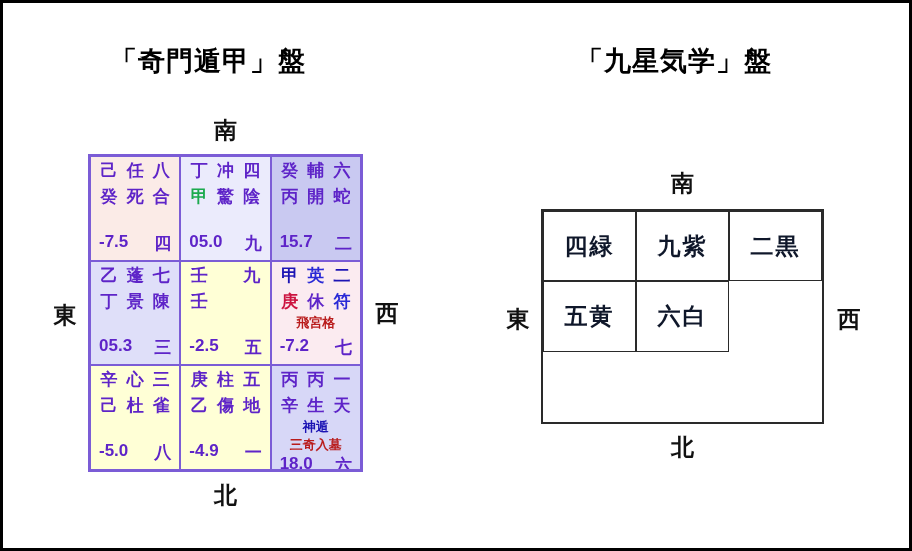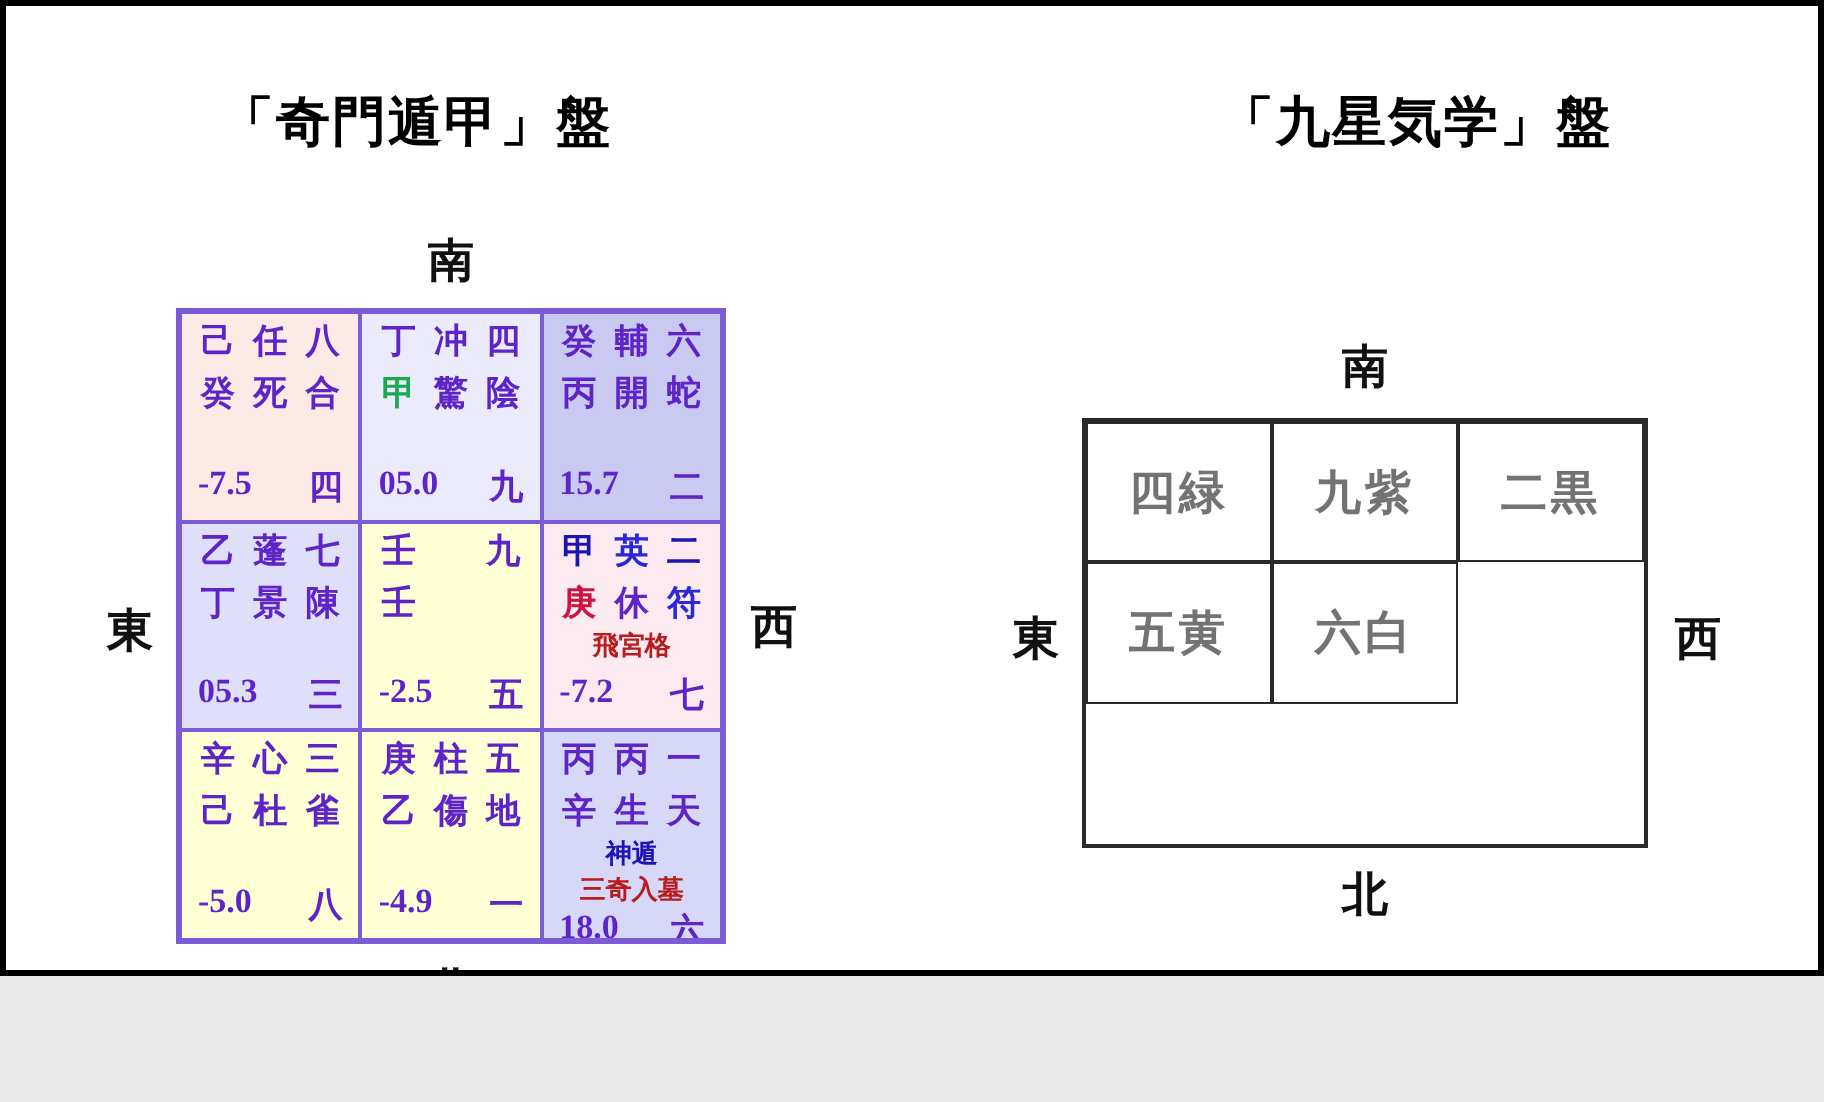--- a/index.html
+++ b/index.html
@@ -1,19 +1,19 @@
 <!DOCTYPE html>
 <html><head>
 <meta charset="utf-8">
 <style>
   html,body { margin:0; padding:0; background:#e9e9e9; }
   .page {
-    position:relative; width:912px; height:488px; box-sizing:border-box;
+    position:relative; width:912px; height:551px; box-sizing:border-box;
     background:#ffffff; border:3px solid #000;
-    font-family:Liberation Serif, serif;
+    font-family:Liberation Sans, sans-serif;
     overflow:hidden;
   }
   .abs { position:absolute; }
   .title { font-size:27px; font-weight:bold; color:#000; text-align:center; letter-spacing:1px; white-space:nowrap; }
   .dir { font-size:23px; font-weight:bold; color:#111; text-align:center; }
 
   
   .qgrid {
     left:85px; top:151px; width:275px; height:318px; box-sizing:border-box;
     border:2px solid #7b5cd6;
@@ -45,30 +45,30 @@
 
   
   .kgrid {
     left:538px; top:206px; width:283px; height:215px; box-sizing:border-box;
     border:2px solid #2a2a2a; background:#fff;
     display:grid; grid-template-columns:repeat(3,1fr); grid-template-rows:repeat(3,1fr);
   }
   .kcell {
     border:1px solid #2a2a2a; box-sizing:border-box;
     display:flex; align-items:center; justify-content:center;
-    font-size:23px; font-weight:bold; color:#737373; letter-spacing:2px;
+    font-size:23px; font-weight:bold; color:#0f172a; letter-spacing:2px;
   }
 </style>
 </head>
 <body>
 
 <div class="page">
 
   <div class="abs title" style="left:70px; top:40px; width:270px;">「奇門遁甲」盤</div>
-  <div class="abs title" style="left:560px; top:40px; width:290px;">「九星気学」盤</div>
+  <div class="abs title" style="left:526px; top:40px; width:290px;">「九星気学」盤</div>
 
   <div class="abs dir" style="left:85px; top:112px; width:275px;">南</div>
   <div class="abs dir" style="left:44px; top:297px; width:36px;">東</div>
   <div class="abs dir" style="left:366px; top:295px; width:36px;">西</div>
   <div class="abs dir" style="left:85px; top:477px; width:275px;">北</div>
 
   <div class="abs qgrid">
 
     <div class="qcell bg-pink">
       <div class="qrow">

